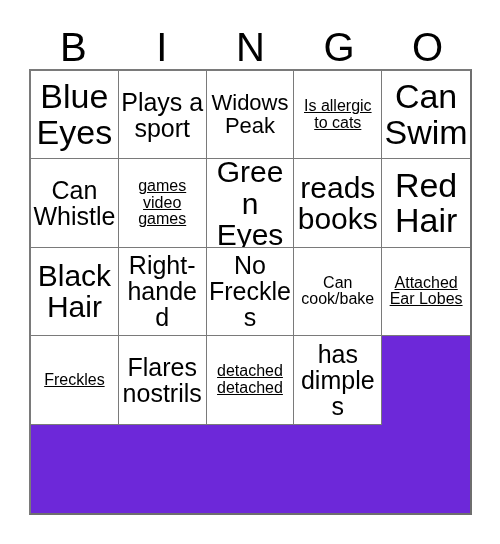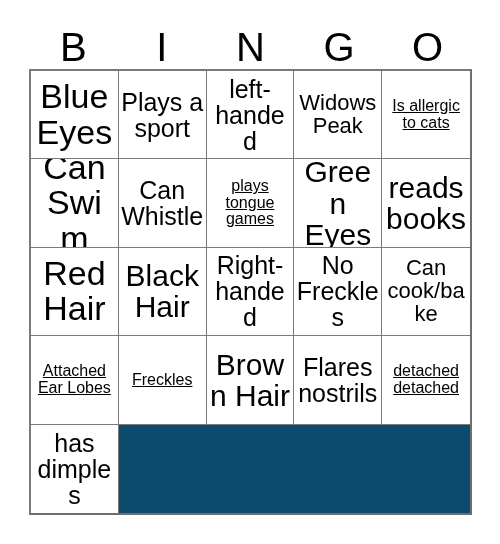--- a/index.html
+++ b/index.html
@@ -47,21 +47,21 @@
     width: 443px;
     height: 446px;
     box-sizing: border-box;
     border-top: 2px solid #7a7a7a;
     border-left: 2px solid #7a7a7a;
     border-right: 2px solid #6e6e6e;
     border-bottom: 2px solid #6e6e6e;
     display: grid;
     grid-template-columns: repeat(5, 1fr);
     grid-template-rows: repeat(5, 1fr);
-    background: #0c4a6e;
+    background: #6d28d9;
   }
   .cell {
     box-sizing: border-box;
     border-right: 1px solid #7a7a7a;
     border-bottom: 1px solid #7a7a7a;
     display: flex;
     align-items: center;
     justify-content: center;
     text-align: center;
     padding: 1px 2px;
@@ -76,21 +76,21 @@
     line-height: 1.04;
     font-weight: 400;
     word-wrap: break-word;
   }
   
   .sz-xl .cell-text { font-size: 34px; }
   .sz-lg .cell-text { font-size: 30px; }
   .sz-md .cell-text { font-size: 25px; }
   .sz-sm .cell-text { font-size: 22px; }
   .sz-xs .cell-text { font-size: 16px; text-decoration: underline; }
-  .sz-xxs .cell-text { font-size: 22px; }
+  .sz-xxs .cell-text { font-size: 16px; }
 </style>
 </head>
 <body>
 
 <div id="card">
 
   <div id="header-row">
     <div class="header-letter">B</div>
     <div class="header-letter">I</div>
     <div class="header-letter">N</div>
@@ -99,38 +99,35 @@
   </div>
 
   <div id="grid">
 
     <div class="cell sz-xl">
         <span class="cell-text">Blue Eyes</span>
       </div>
     <div class="cell sz-md">
         <span class="cell-text">Plays a sport</span>
       </div>
-    <div class="cell sz-md">
-        <span class="cell-text">left-handed</span>
-      </div>
     <div class="cell sz-sm">
         <span class="cell-text">Widows Peak</span>
       </div>
 
     <div class="cell sz-xs">
         <span class="cell-text">Is allergic to cats</span>
       </div>
     <div class="cell sz-xl">
         <span class="cell-text">Can Swim</span>
       </div>
     <div class="cell sz-md">
         <span class="cell-text">Can Whistle</span>
       </div>
     <div class="cell sz-xs">
-        <span class="cell-text">plays tongue games</span>
+        <span class="cell-text">games video games</span>
       </div>
 
     <div class="cell sz-lg">
         <span class="cell-text">Green Eyes</span>
       </div>
     <div class="cell sz-lg">
         <span class="cell-text">reads books</span>
       </div>
     <div class="cell sz-xl">
         <span class="cell-text">Red Hair</span>
@@ -148,23 +145,20 @@
     <div class="cell sz-xxs">
         <span class="cell-text">Can cook/bake</span>
       </div>
     <div class="cell sz-xs">
         <span class="cell-text">Attached Ear Lobes</span>
       </div>
 
     <div class="cell sz-xs">
         <span class="cell-text">Freckles</span>
       </div>
-    <div class="cell sz-lg">
-        <span class="cell-text">Brown Hair</span>
-      </div>
     <div class="cell sz-md">
         <span class="cell-text">Flares nostrils</span>
       </div>
     <div class="cell sz-xs">
         <span class="cell-text">detached detached</span>
       </div>
     <div class="cell sz-md">
         <span class="cell-text">has dimples</span>
       </div>
   </div>

